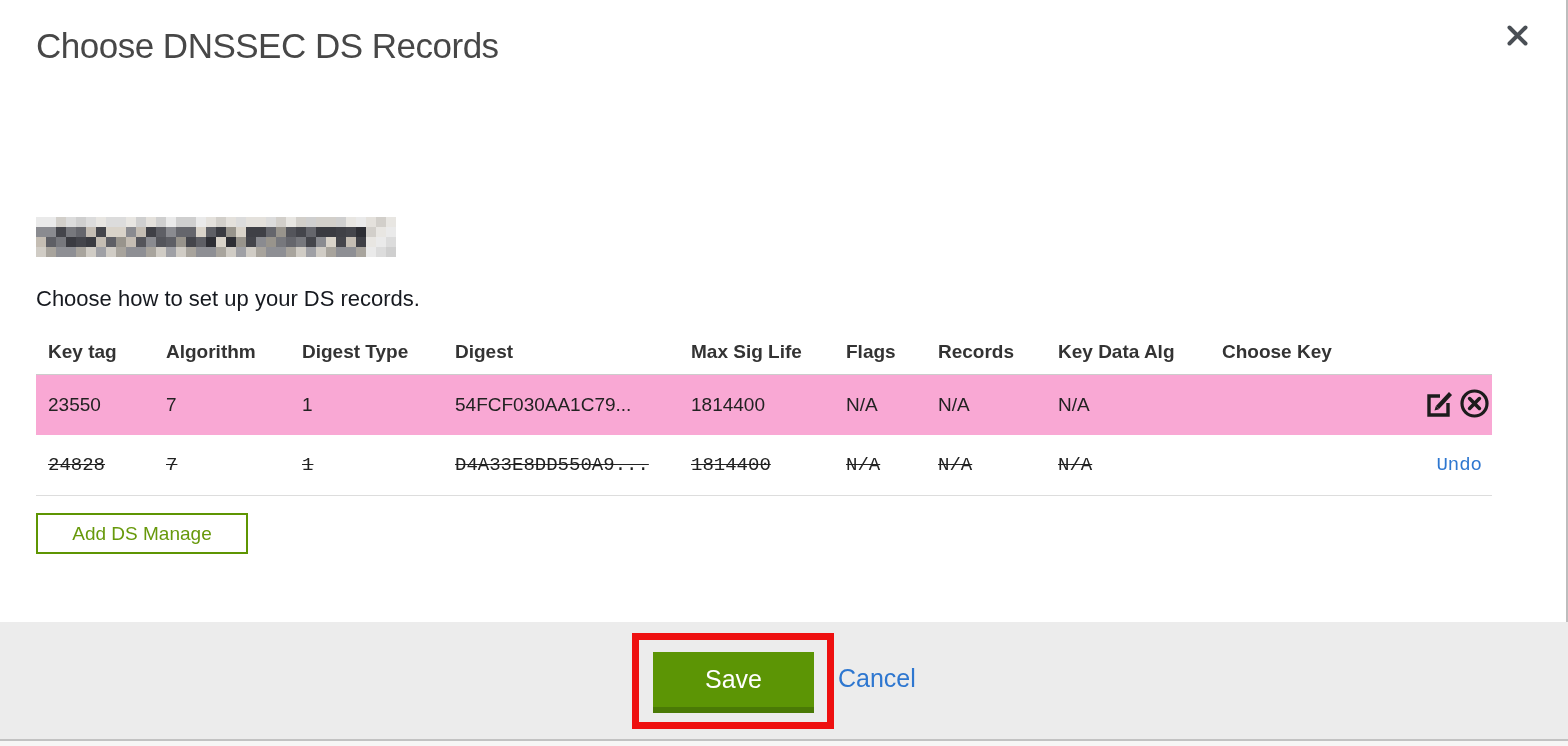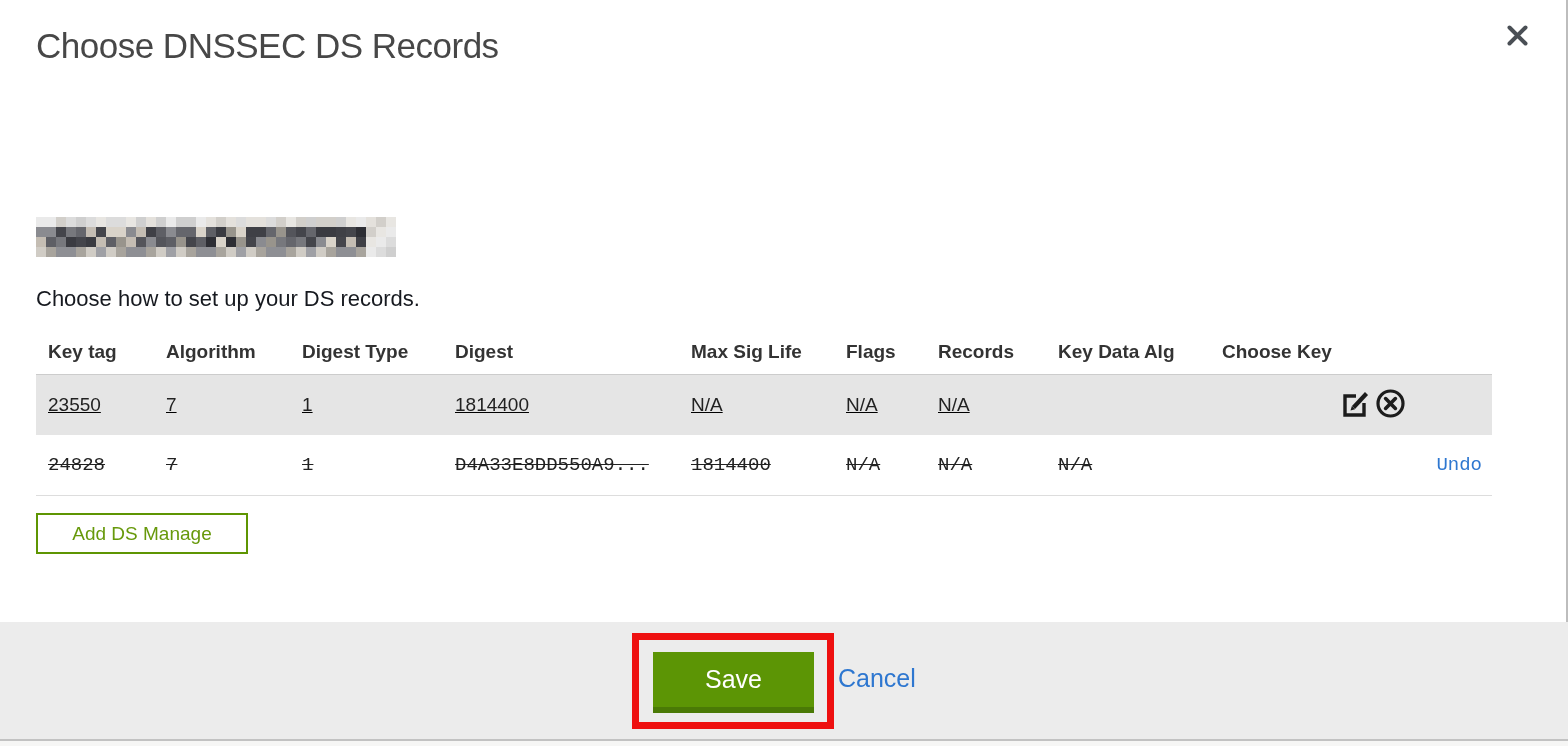--- a/index.html
+++ b/index.html
@@ -76,22 +76,21 @@
   .thead {
     height: 45px;
     border-bottom: 1px solid #cccccc;
   }
   .thead .th {
     font-weight: 700;
     color: #333333;
   }
   .row-active {
     height: 60px;
-    background: #e5e5e5;
-    text-decoration: underline;
+    background: #f9a8d4;
   }
   .row-deleted {
     height: 61px;
     background: #ffffff;
     border-bottom: 1px solid #dddddd;
   }
   .row-deleted .td { text-decoration: line-through; font-family: Liberation Mono, monospace; }
   .row-deleted .td.no-strike { text-decoration: none; }
   .actions-cell {
     display: flex;
@@ -205,20 +204,21 @@
       <div class="th">Records</div>
       <div class="th">Key Data Alg</div>
       <div class="th">Choose Key</div>
       <div class="th"></div>
     </div>
 
     <div class="tr row-active">
       <div class="td">23550</div>
       <div class="td">7</div>
       <div class="td">1</div>
+      <div class="td">54FCF030AA1C79...</div>
       <div class="td">1814400</div>
       <div class="td">N/A</div>
       <div class="td">N/A</div>
       <div class="td">N/A</div>
       <div class="td"></div>
       <div class="td actions-cell">
         <button class="icon-btn" aria-label="Edit DS record">
           <span>
             <svg width="30" height="30" viewBox="0 0 30 30">
               <path d="M23 14 V26 H4 V7 H15" fill="none" stroke="#1c1c1c" stroke-width="3.4"></path>

